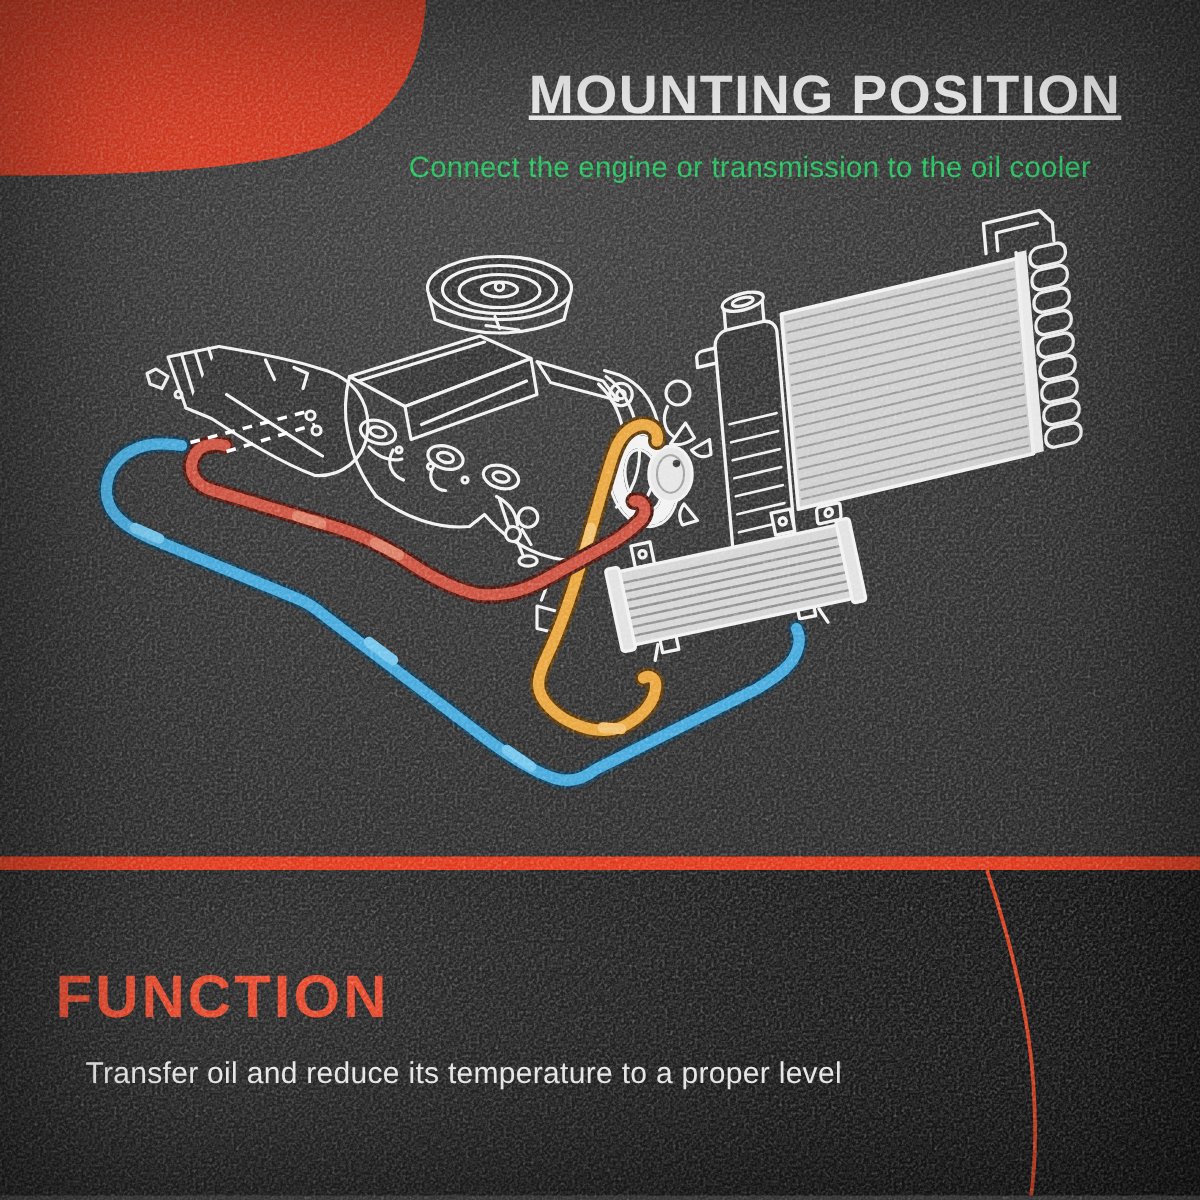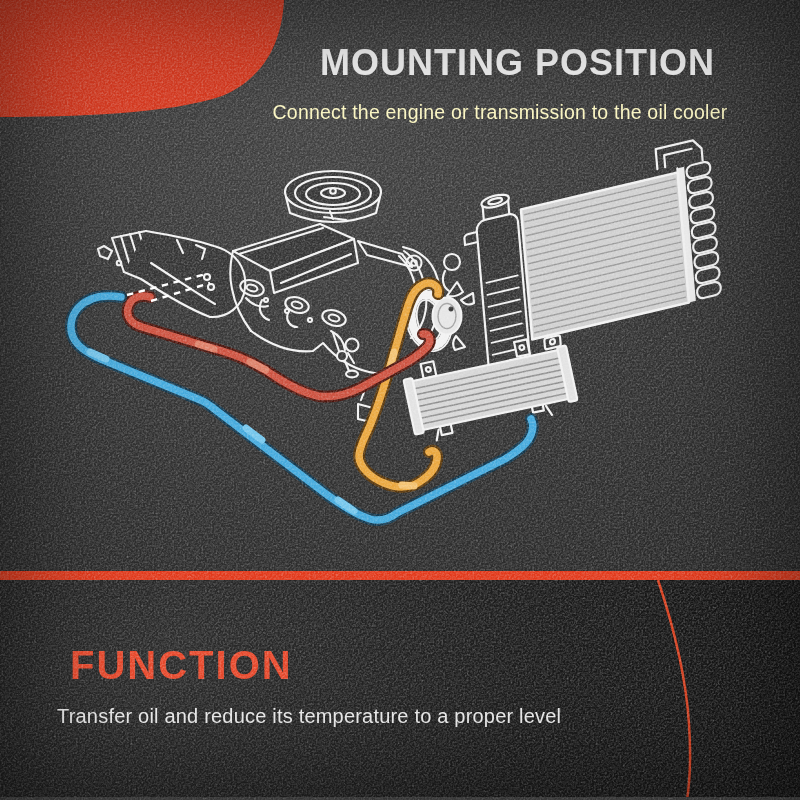--- a/index.html
+++ b/index.html
@@ -23,28 +23,28 @@
   .bottom-section{
     position:absolute;left:0;top:580px;width:800px;height:220px;
     background:radial-gradient(700px 520px at 22% 32%, #2d2d2d 0%, #1b1b1b 55%, #121212 100%);
   }
   .bottom-edge{
     position:absolute;left:0;top:797px;width:800px;height:3px;background:#454545;
   }
   .corner-blob{position:absolute;left:0;top:0;}
   .hdr-title{
     position:absolute;left:320px;top:42px;width:460px;
-    text-align:left;color:#f2f2f2;font-size:36px;font-weight:700;letter-spacing:1px;
+    text-align:center;color:#f2f2f2;font-size:36px;font-weight:700;letter-spacing:1px;text-decoration:underline;
   }
   .hdr-sub{
     position:absolute;left:210px;top:101px;width:580px;
-    text-align:center;color:#fef9c3;font-size:19.5px;font-weight:400;letter-spacing:.2px;
+    text-align:center;color:#22c55e;font-size:19.5px;font-weight:400;letter-spacing:.2px;
   }
   .ftr-title{
-    position:absolute;left:70px;top:643px;
+    position:absolute;left:37px;top:643px;
     color:var(--fn);font-size:40px;font-weight:700;letter-spacing:2px;
   }
   .ftr-sub{
     position:absolute;left:57px;top:705px;
     color:#f1f1f1;font-size:20px;font-weight:400;letter-spacing:.2px;
   }
   .diagram-svg{position:absolute;left:0;top:0;}
   .curve-svg{position:absolute;left:0;top:0;}
   .grain-svg{position:absolute;left:0;top:0;pointer-events:none;}
   .vignette{

